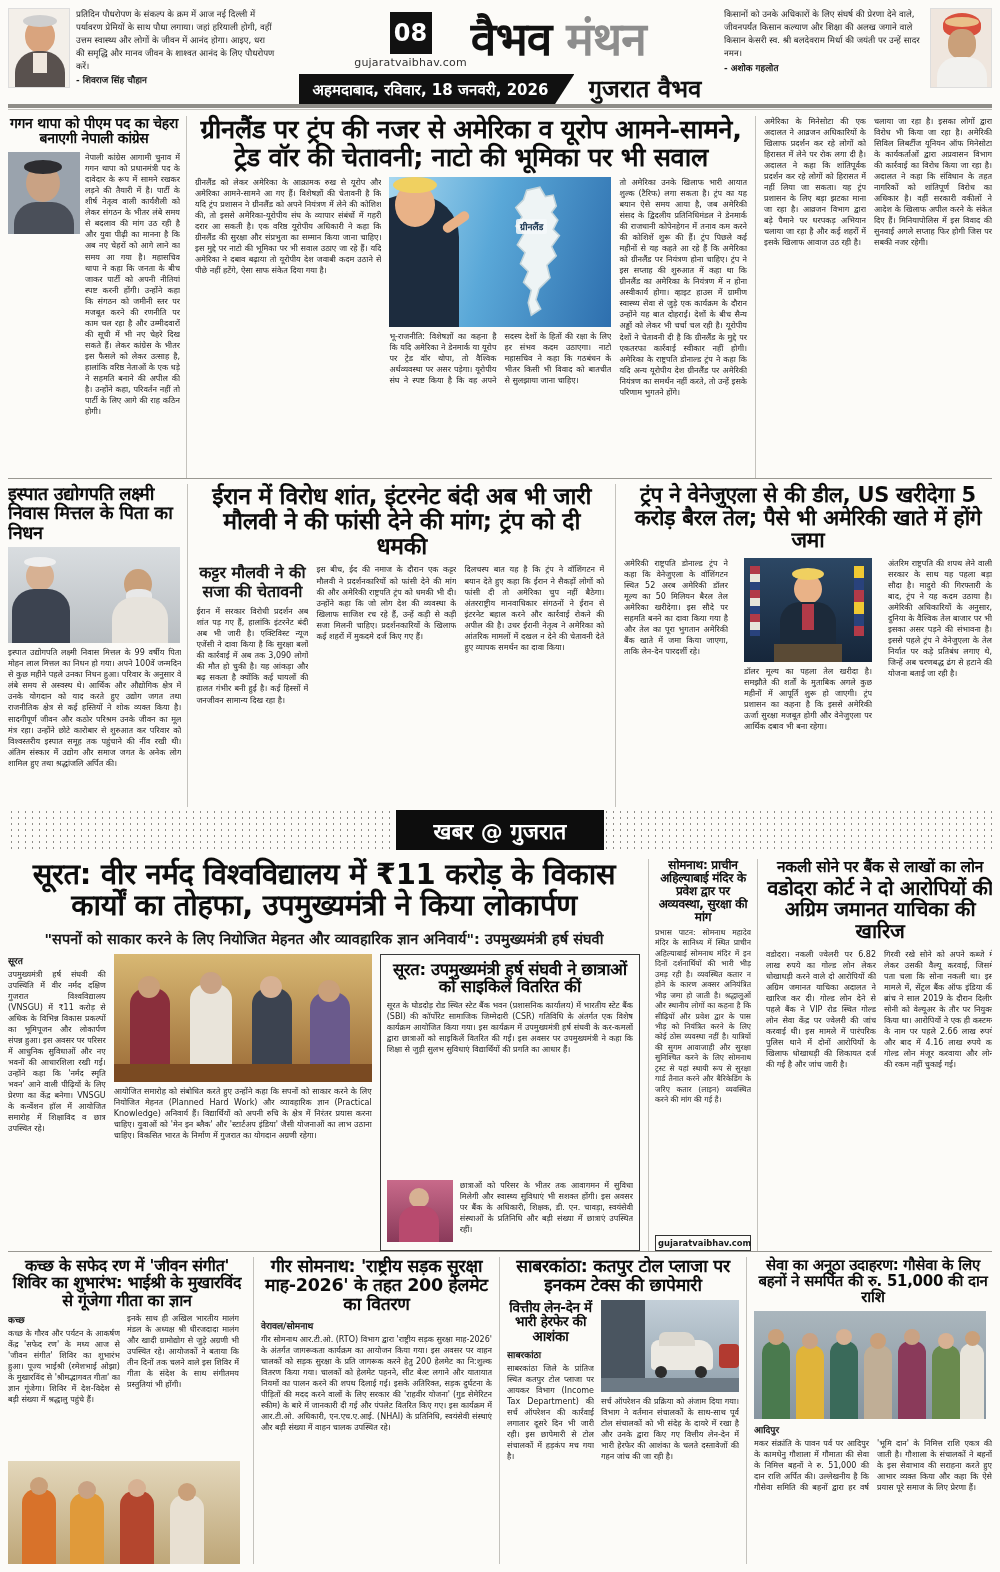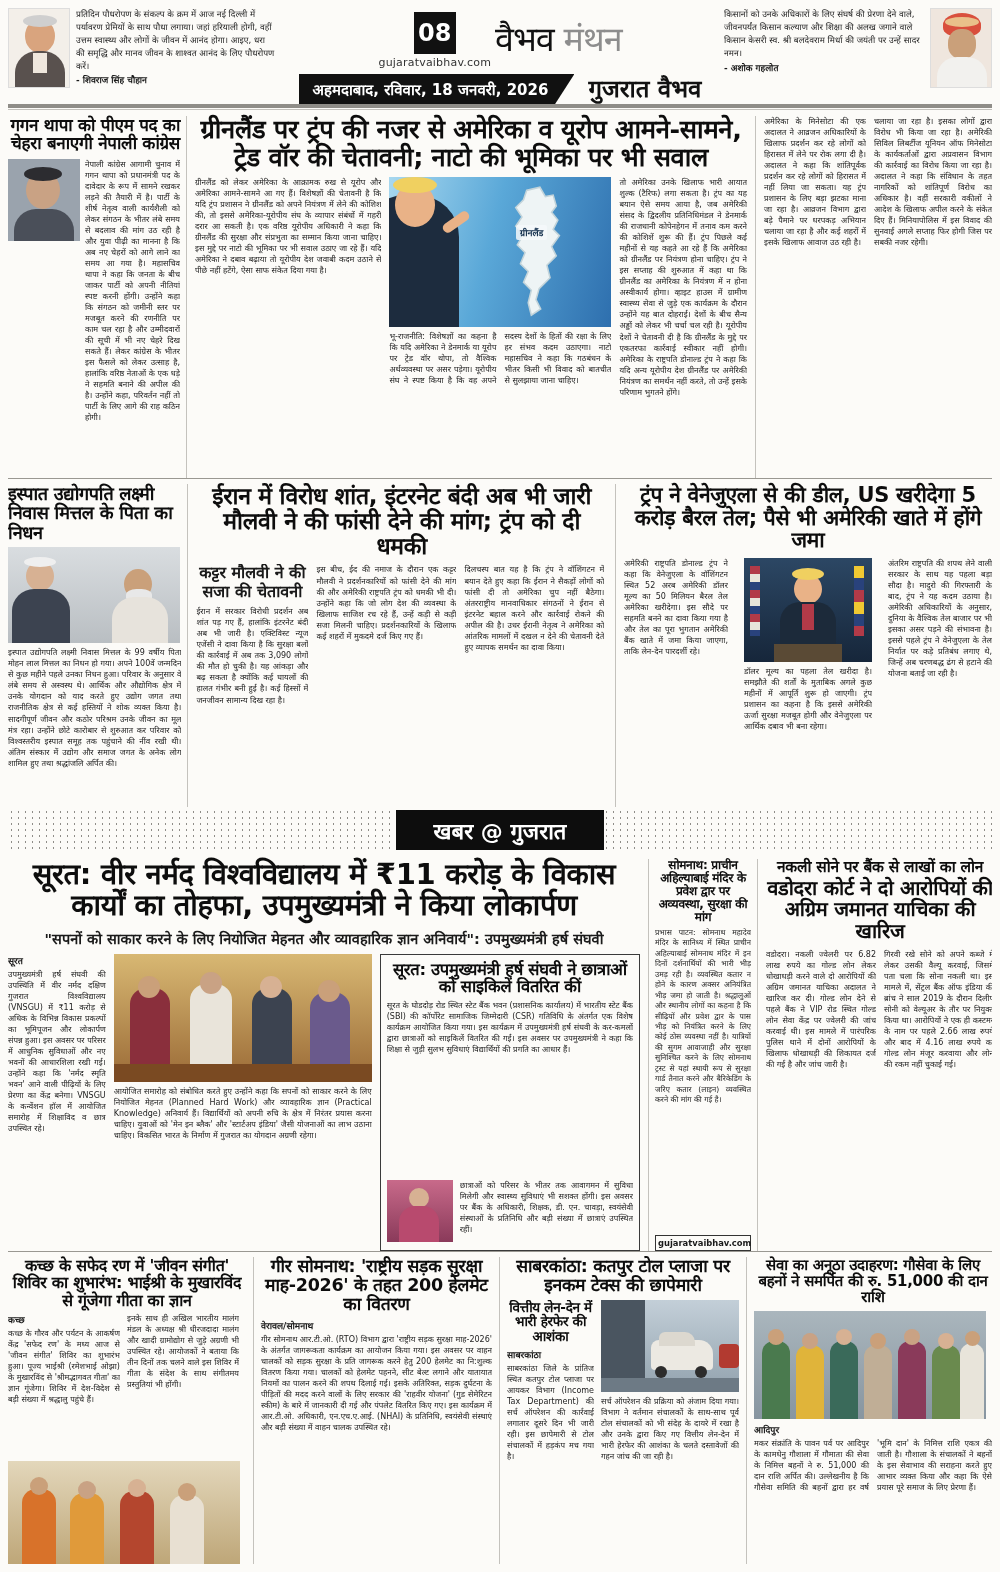--- a/index.html
+++ b/index.html
@@ -20,41 +20,41 @@
   
   #header { display:flex; height:100px; padding-top:4px; }
   .ear { width:268px; display:flex; gap:6px; }
   .ear-text { font-size:8.6px; line-height:1.5; color:#222; }
   .ear-attr { font-weight:bold; margin-top:2px; font-size:8.8px; }
   #masthead-center { flex:1; display:flex; flex-direction:column; align-items:center; }
   .mast-top { display:flex; align-items:center; gap:4px; }
   .pageno-wrap { text-align:center; }
   .pageno { width:42px; height:42px; background:#111; color:#fff; font-size:24px; font-weight:bold; display:flex; align-items:center; justify-content:center; margin:4px auto 2px; }
   .site { font-size:11px; color:#333; letter-spacing:.2px; }
-  .mast-title { font-size:34px; font-weight:normal; line-height:1; letter-spacing:-1px; }
+  .mast-title { font-size:46px; font-weight:bold; line-height:1; letter-spacing:-1px; }
   .mast-title .w1 { color:#111; }
   .mast-title .w2 { color:#8d8d8d; }
   .mast-bottom { display:flex; align-items:flex-end; gap:14px; margin-top:2px; }
   .dateline { background:#111; color:#fff; font-weight:bold; font-size:15px; padding:5px 26px 5px 14px; clip-path:polygon(0 0,100% 0,93% 100%,0 100%); }
   .edition { font-size:24px; font-weight:bold; color:#111; }
   #header-rule { border-top:4px solid #8f8d88; border-bottom:1px solid #c4c2bd; height:6px; }
 
   
   #row1 { height:368px; padding-top:6px; }
   .colA1 { width:180px; padding-right:6px; }
   .colB1 { width:568px; padding:0 8px; }
   .colC1 { width:236px; padding-left:8px; }
-  .hl-nepal { font-size:17px; text-align:right; margin-bottom:6px; }
+  .hl-nepal { font-size:14px; text-align:center; margin-bottom:6px; }
   .hl-green { font-size:25.5px; margin-bottom:6px; }
   .hl-minn  { font-size:20px; margin-bottom:6px; }
   .sub-minn { font-size:15.5px; font-weight:bold; text-align:center; line-height:1.15; margin-bottom:6px; }
   .g-cols { display:flex; gap:8px; }
   .g-mid { width:222px; }
   .g-undertext { margin-top:4px; }
-  .map-label { position:absolute; top:48px; right:64px; background:rgba(245,248,250,.85); color:#15314e; font-size:9px; font-weight:bold; padding:1px 4px; border-radius:2px;text-align:right; }
+  .map-label { position:absolute; top:42px; right:64px; background:rgba(245,248,250,.85); color:#15314e; font-size:9px; font-weight:bold; padding:1px 4px; border-radius:2px;text-align:right; }
 
   
   #row2 { height:328px; padding-top:5px; }
   .colA2 { width:180px; padding-right:6px; }
   .colB2 { width:428px; padding:0 8px; }
   .colC2 { width:376px; padding-left:8px; }
   .hl-mittal { font-size:18px; text-align:left; margin-bottom:5px; }
   .hl-iran { font-size:23px; margin-bottom:6px; }
   .sub-iran { font-size:16px; font-weight:bold; text-align:center; line-height:1.15; margin-bottom:5px; }
   .hl-venez { font-size:21px; margin-bottom:6px; }

